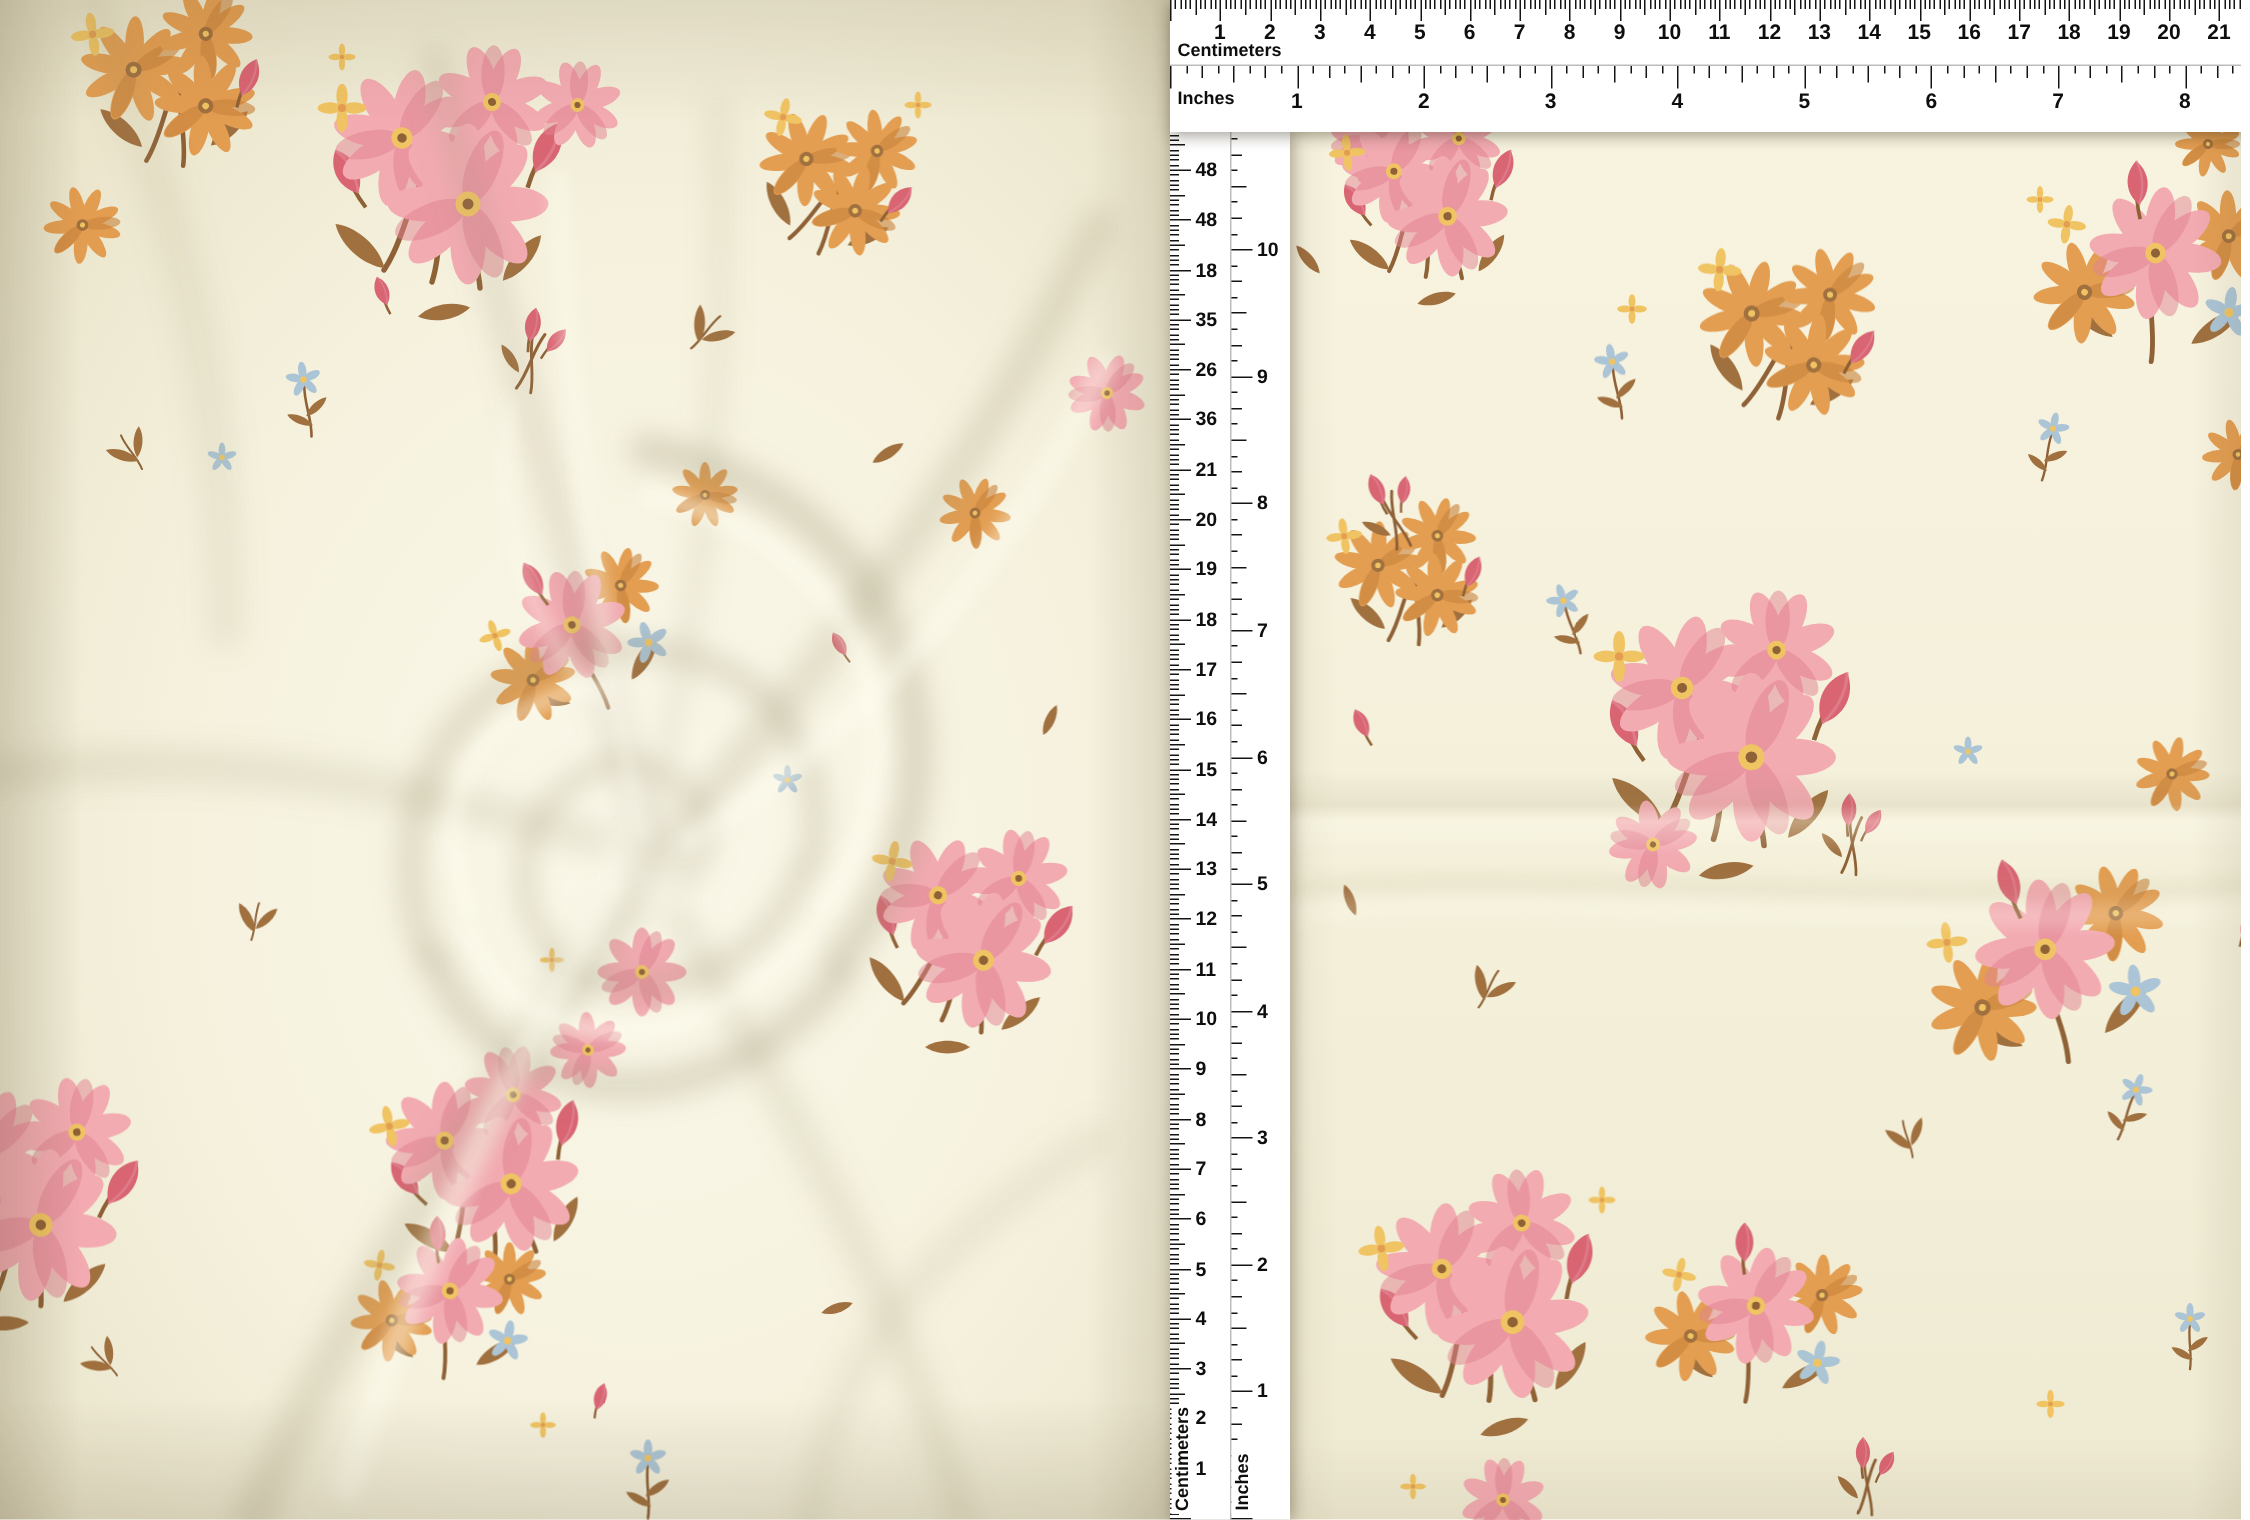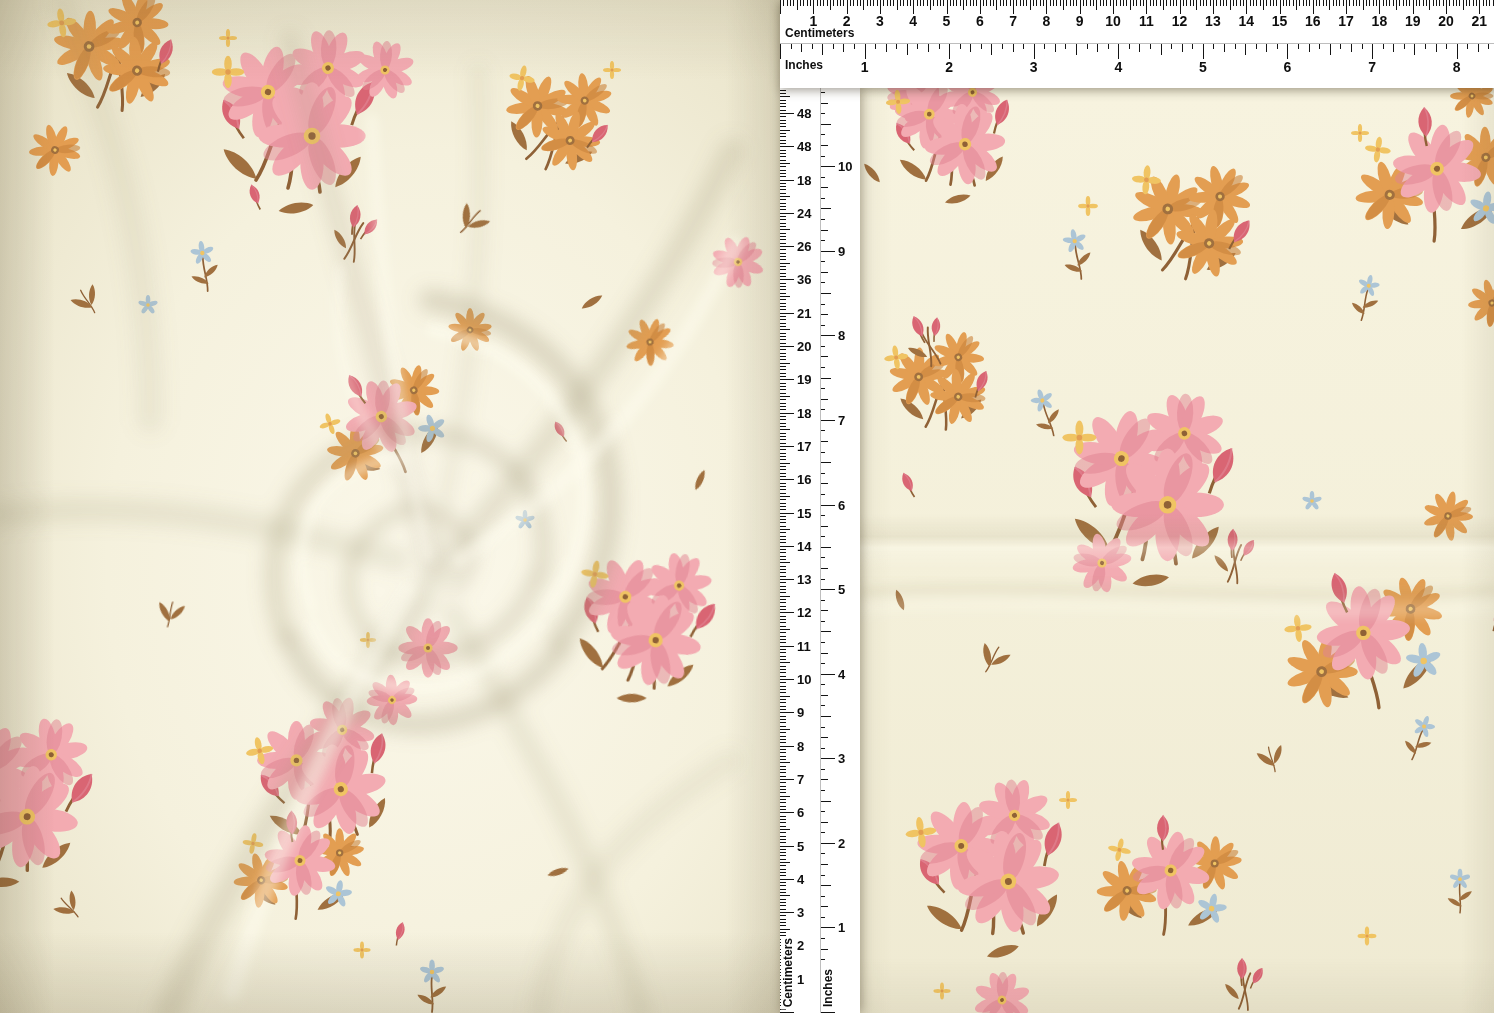--- a/index.html
+++ b/index.html
@@ -908,21 +908,21 @@
         <div class="tick vt" style="top: 21.57px; width: 6px;"></div>
         <div class="tick vt" style="top: 18.24px; width: 6px;"></div>
         <div class="tick vt" style="top: 14.91px; width: 6px;"></div>
         <div class="tick vt" style="top: 11.58px; width: 6px;"></div>
         <div class="tick vt" style="top: 8.25px; width: 10px;"></div>
         <div class="tick vt" style="top: 4.92px; width: 6px;"></div>
         <div class="tick vt" style="top: 1.59px; width: 6px;"></div>
         <span class="vnum" style="top: 24.9px; left: 17px;">48</span>
         <span class="vnum" style="top: 58.2px; left: 17px;">48</span>
         <span class="vnum" style="top: 91.5px; left: 17px;">18</span>
-        <span class="vnum" style="top: 124.8px; left: 17px;">24</span>
+        <span class="vnum" style="top: 124.8px; left: 17px;">35</span>
         <span class="vnum" style="top: 158.1px; left: 17px;">26</span>
         <span class="vnum" style="top: 191.4px; left: 17px;">36</span>
         <span class="vnum" style="top: 224.7px; left: 17px;">21</span>
         <span class="vnum" style="top: 258px; left: 17px;">20</span>
         <span class="vnum" style="top: 291.3px; left: 17px;">19</span>
         <span class="vnum" style="top: 324.6px; left: 17px;">18</span>
         <span class="vnum" style="top: 357.9px; left: 17px;">17</span>
         <span class="vnum" style="top: 391.2px; left: 17px;">16</span>
         <span class="vnum" style="top: 424.5px; left: 17px;">15</span>
         <span class="vnum" style="top: 457.8px; left: 17px;">14</span>

